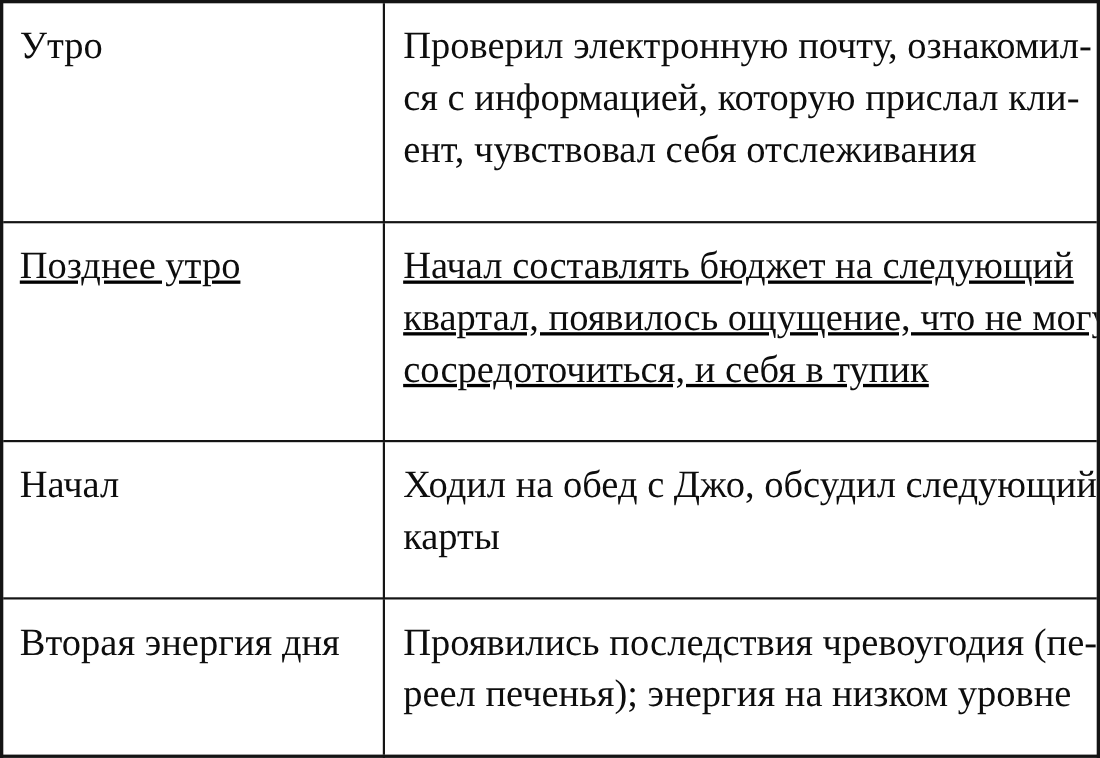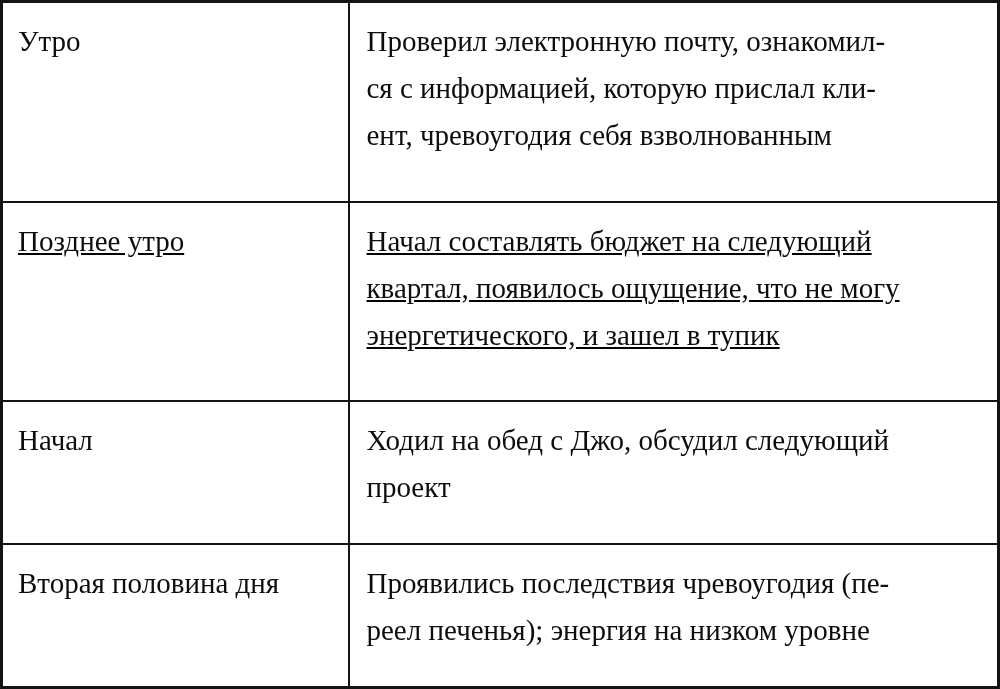--- a/index.html
+++ b/index.html
@@ -25,21 +25,21 @@
   table.energy-table,
   table.energy-table td {
     border: 2px solid #141414;
   }
   table.energy-table {
     border-width: 3px;
   }
   td {
     vertical-align: top;
     color: #0d0d0d;
-    font-size: 29px;
+    font-size: 35px;
     line-height: 47px;
     box-sizing: border-box;
     overflow: hidden;
   }
   td.header-cell {
     vertical-align: middle;
     text-align: center;
     font-weight: bold;
     font-size: 30px;
     line-height: 45px;
@@ -64,43 +64,43 @@
 
 <div class="page">
   <table class="energy-table">
     <tbody>
 
       <tr class="row-1">
         <td class="time-cell">Утро</td>
         <td class="desc-cell">
           <div class="line">Проверил электронную почту, ознакомил-</div>
           <div class="line">ся с информацией, которую прислал кли-</div>
-          <div class="line">ент, чревоугодия себя взволнованным</div>
+          <div class="line">ент, чувствовал себя отслеживания</div>
         </td>
       </tr>
 
       <tr class="row-2">
         <td class="time-cell">Позднее утро</td>
         <td class="desc-cell">
           <div class="line">Начал составлять бюджет на следующий</div>
           <div class="line">квартал, появилось ощущение, что не могу</div>
-          <div class="line">энергетического, и зашел в тупик</div>
+          <div class="line">сосредоточиться, и себя в тупик</div>
         </td>
       </tr>
 
       <tr class="row-3">
         <td class="time-cell">Начал</td>
         <td class="desc-cell">
           <div class="line">Ходил на обед с Джо, обсудил следующий</div>
-          <div class="line">проект</div>
+          <div class="line">карты</div>
         </td>
       </tr>
 
       <tr class="row-4">
-        <td class="time-cell">Вторая половина дня</td>
+        <td class="time-cell">Вторая энергия дня</td>
         <td class="desc-cell">
           <div class="line">Проявились последствия чревоугодия (пе-</div>
           <div class="line">реел печенья); энергия на низком уровне</div>
         </td>
       </tr>
     </tbody>
   </table>
 </div>
 
 </body></html>

